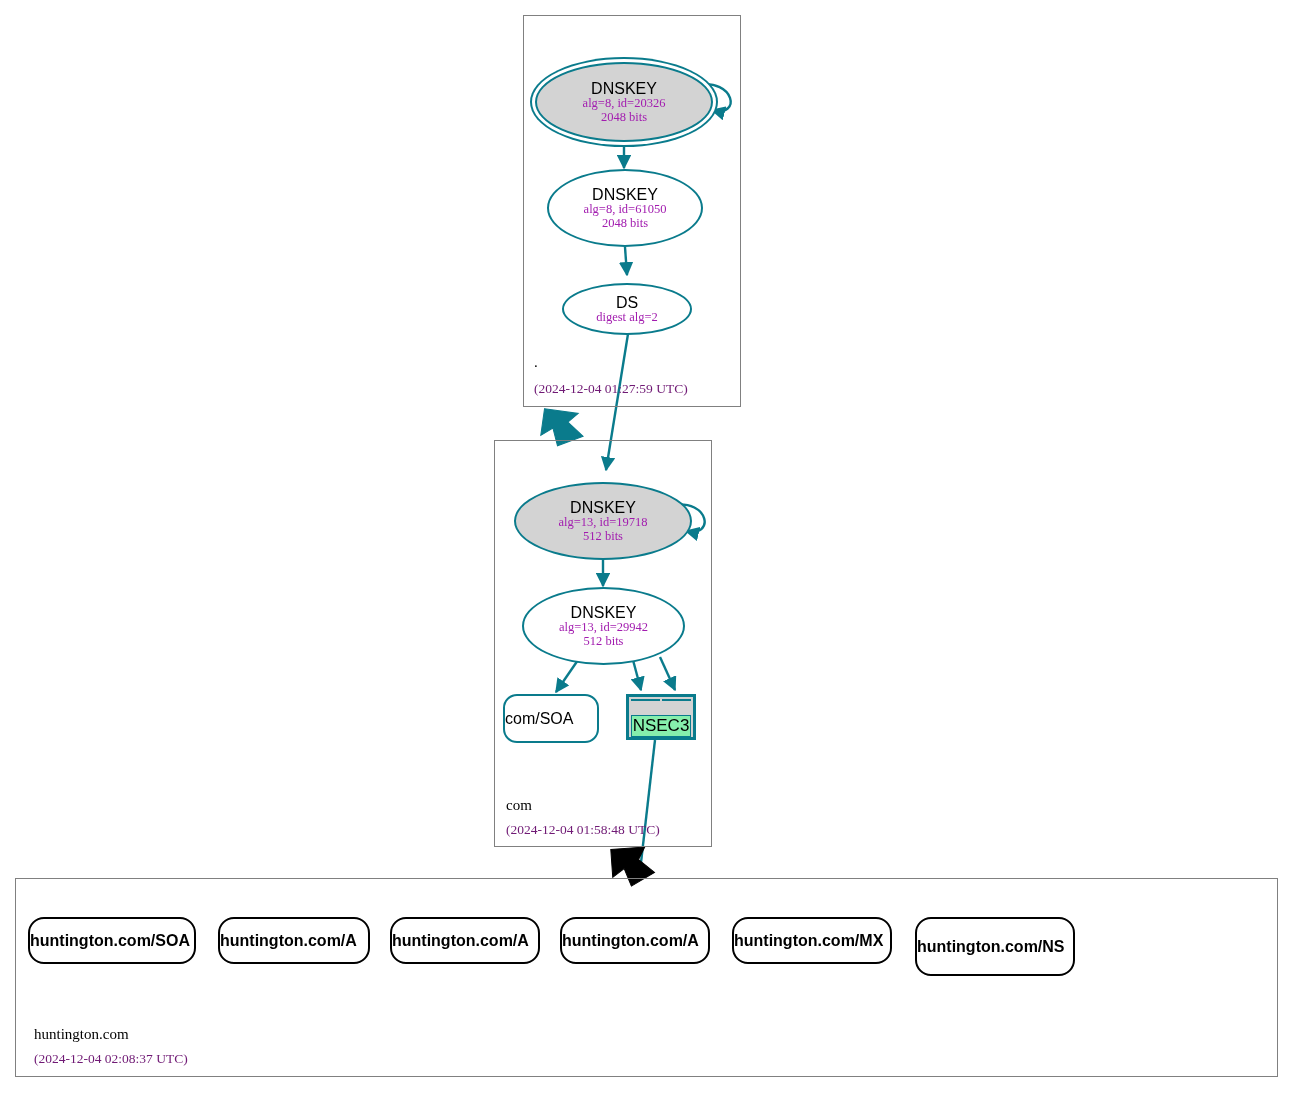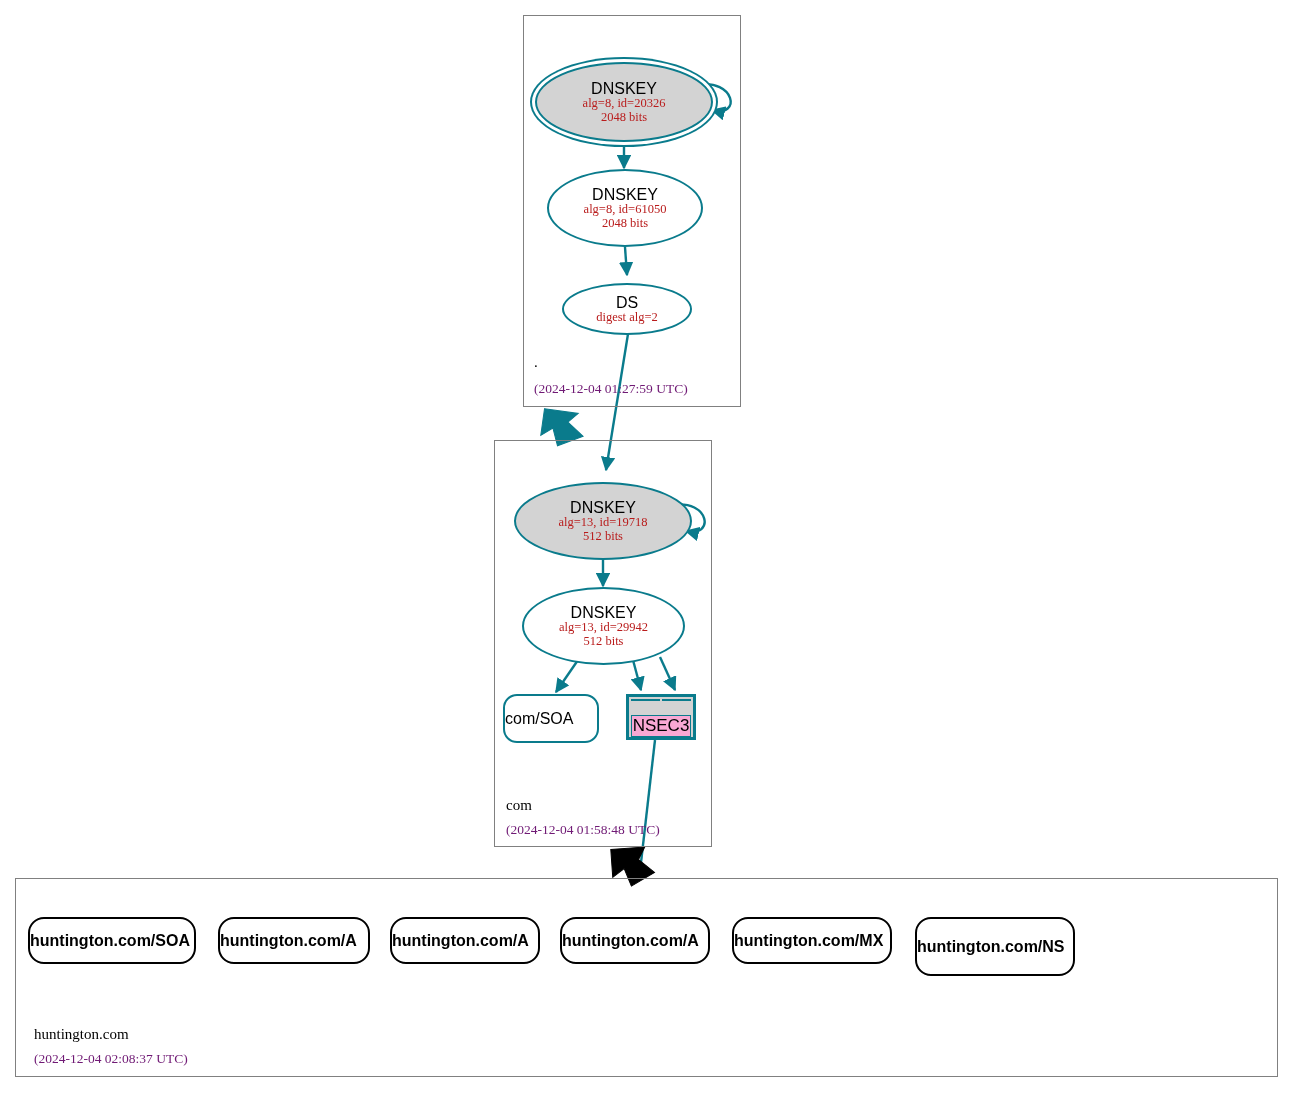--- a/index.html
+++ b/index.html
@@ -70,21 +70,21 @@
   }
   .n-title {
     font-family: "Liberation Sans", sans-serif;
     font-size: 16px;
     color: #000000;
     white-space: nowrap;
   }
   .n-sub {
     font-family: "Liberation Serif", serif;
     font-size: 12.5px;
-    color: #b91c1c;
+    color: #a21caf;
     white-space: nowrap;
   }
 
   
   .rrset {
     position: absolute;
     box-sizing: border-box;
     border: 2px solid #0a7b8c;
     border-radius: 14px;
     background: #ffffff;
@@ -120,21 +120,21 @@
   .nsec3-cell {
     flex: 1 1 0;
     border: 1px solid #0a7b8c;
     background: #d3d3d3;
     box-sizing: border-box;
   }
   .nsec3-label {
     margin-top: 14px;
     flex: 1 1 auto;
     border: 1px solid #0a7b8c;
-    background: #f9a8d4;
+    background: #86efac;
     box-sizing: border-box;
     display: flex;
     align-items: center;
     justify-content: center;
     font-family: "Liberation Sans", sans-serif;
     font-size: 17px;
     color: #000000;
     white-space: nowrap;
   }
 </style>

